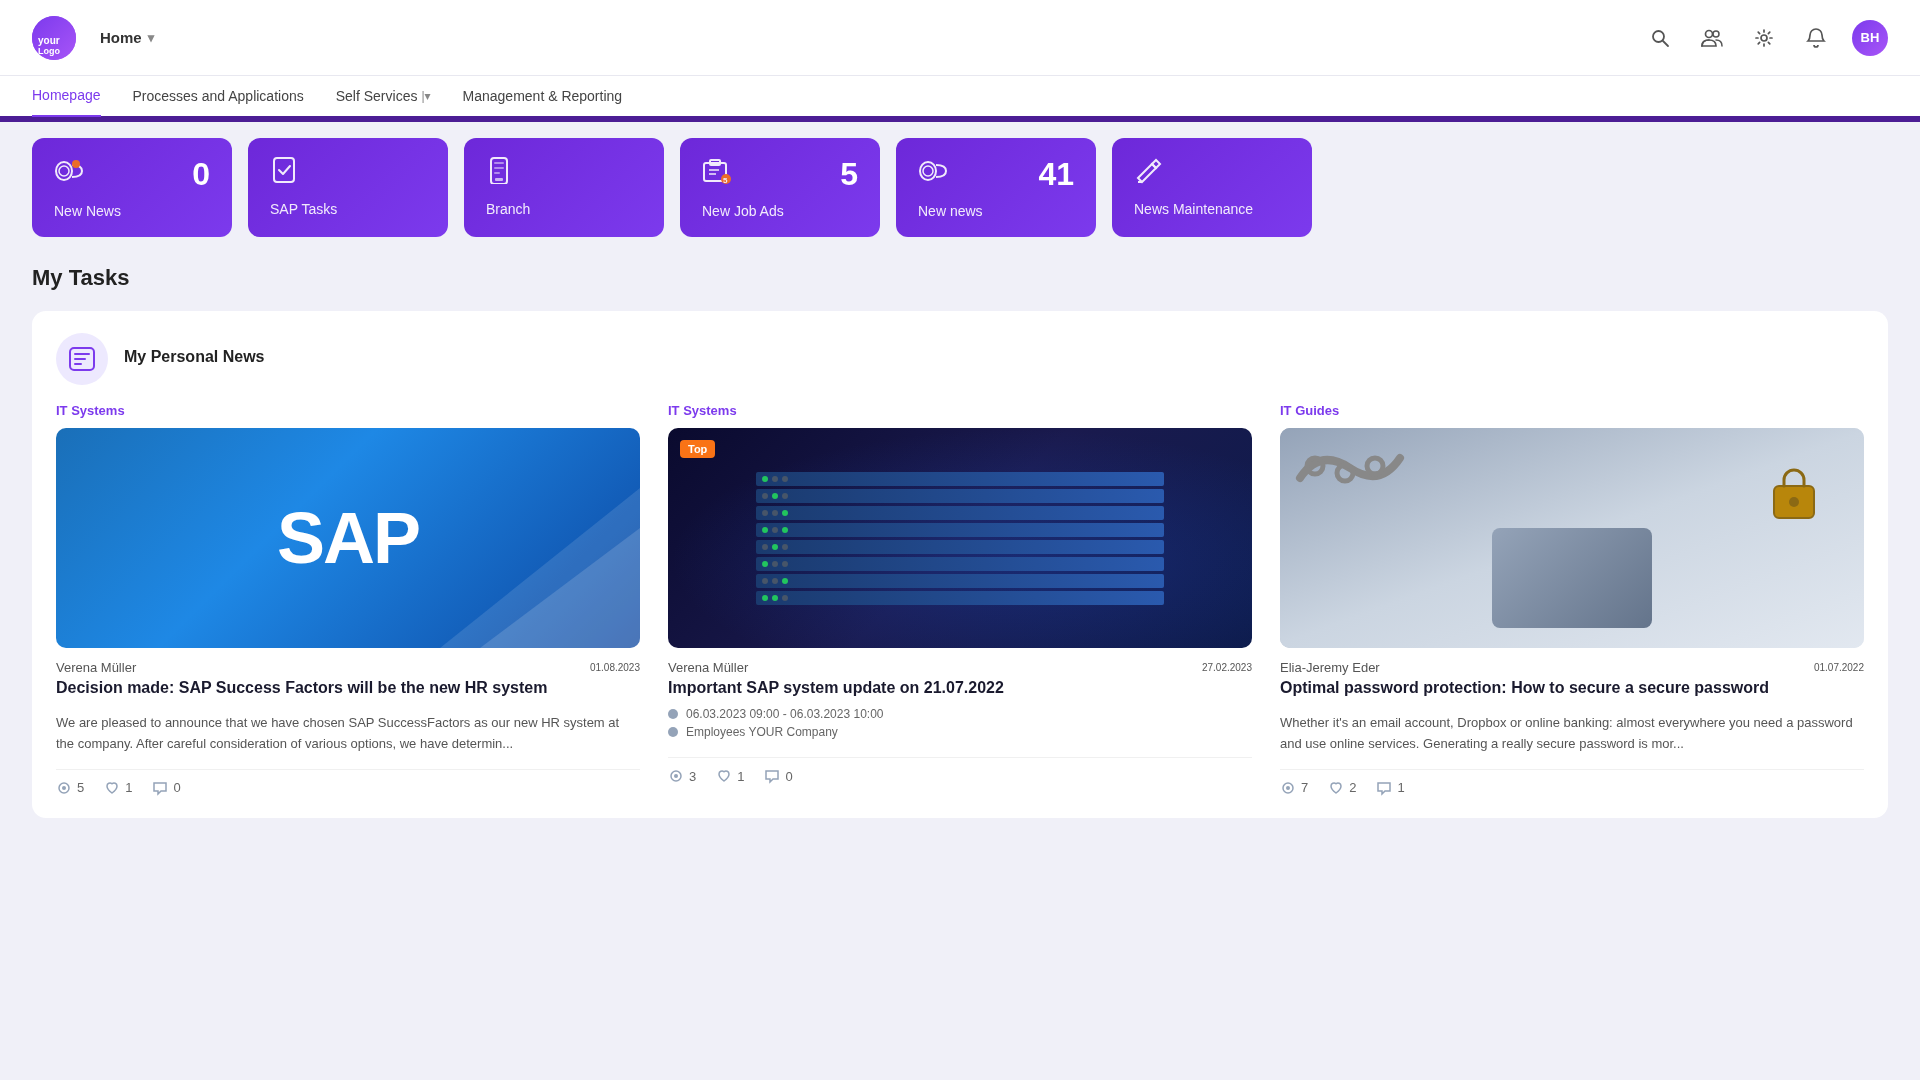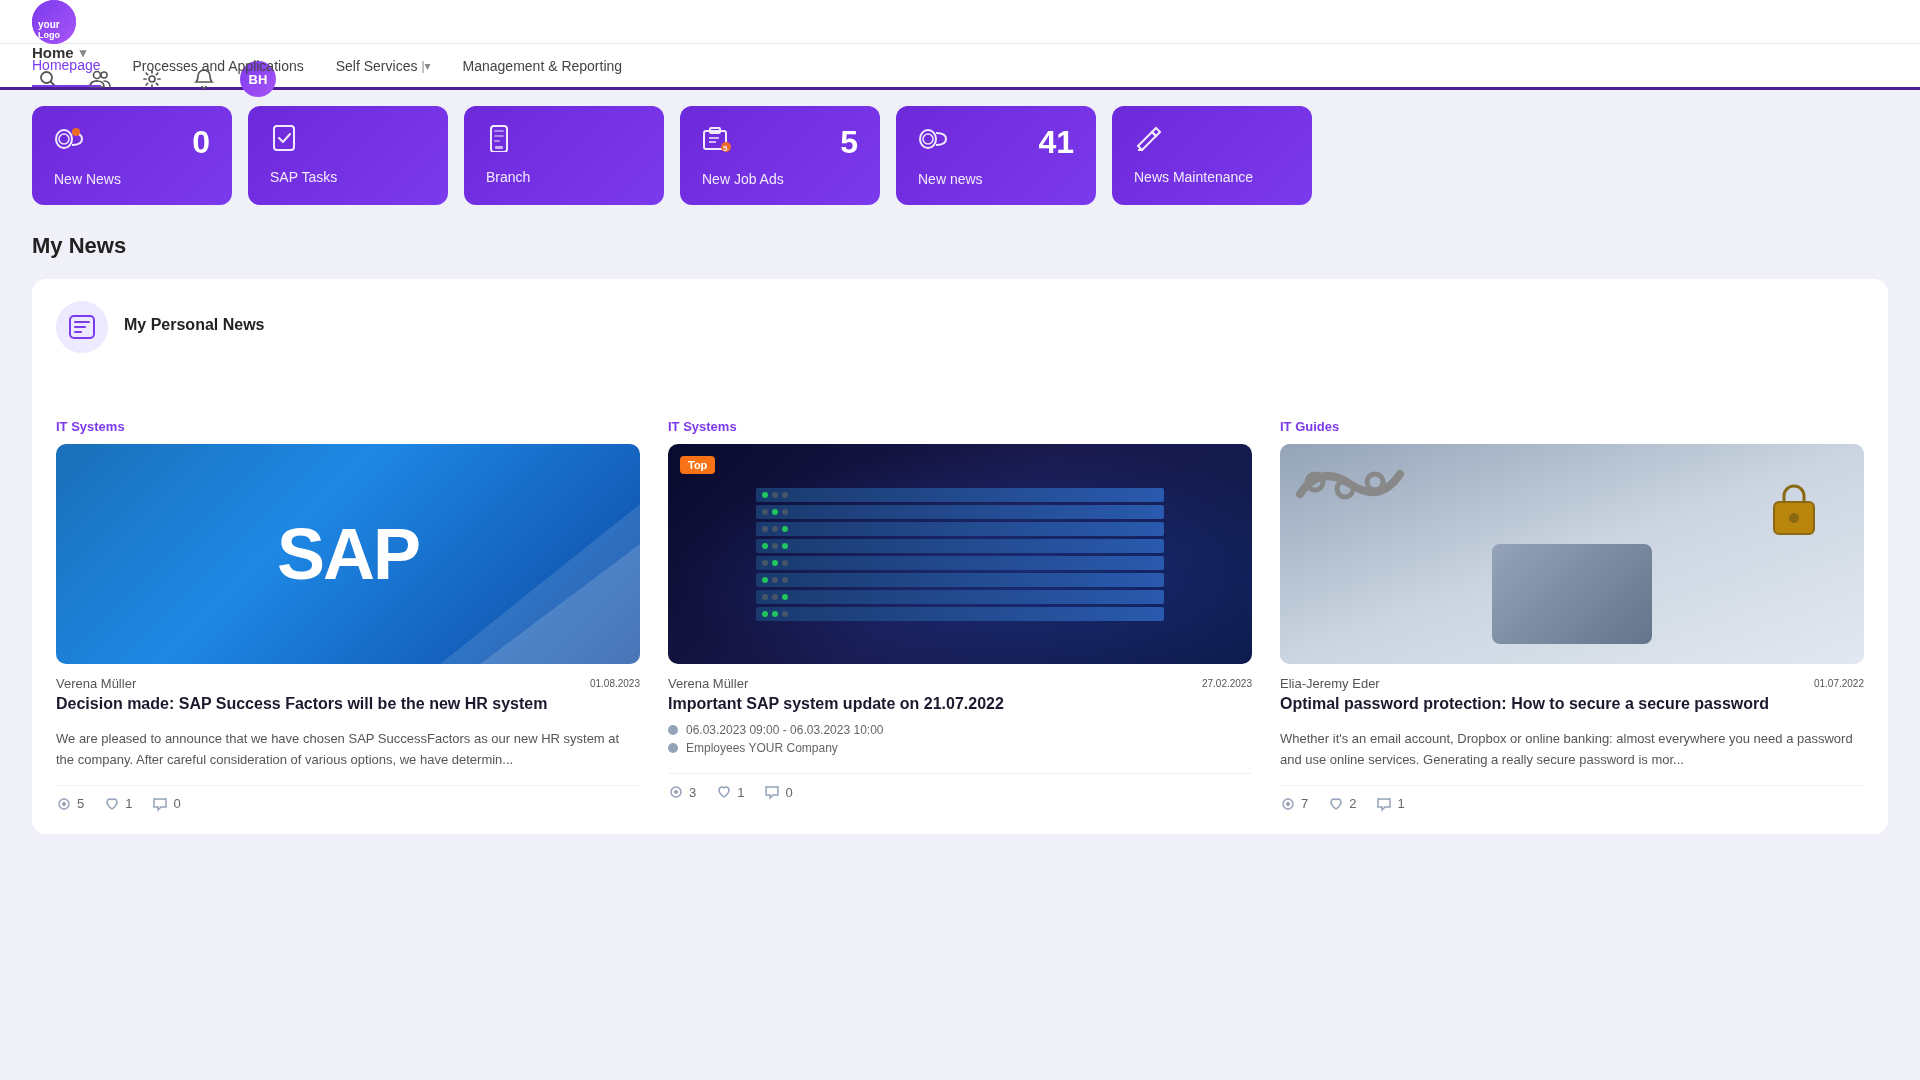--- a/index.html
+++ b/index.html
@@ -2,25 +2,24 @@
 <html><head>
   <meta charset="utf-8">
   <style>
     * { margin: 0; padding: 0; box-sizing: border-box; }
     body { font-family: 'Segoe UI', Arial, sans-serif; background: #f0f0f8; min-height: 1080px; }
 
     
     .header {
       background: white;
       display: flex;
-      align-items: flex-start;
+      align-items: center;
       padding: 0 32px;
-      height: 44px;
+      height: 76px;
       border-bottom: 1px solid #e8e8f0;
-      flex-direction: column;
     }
     .logo {
       display: flex;
       align-items: center;
       gap: 6px;
       margin-right: 24px;
     }
     .logo-circle {
       width: 44px; height: 44px; border-radius: 50%;
       background: linear-gradient(135deg, #7c3aed, #a855f7);
@@ -46,21 +45,21 @@
       color: white; font-weight: bold; font-size: 13px; cursor: pointer;
     }
 
     
     .navbar {
       background: white;
       display: flex;
       align-items: center;
       padding: 0 32px;
       height: 46px;
-      border-bottom: 3px solid #4c1d95;
+      border-bottom: 6px solid #4c1d95;
       gap: 32px;
     }
     .nav-item {
       font-size: 14px; font-weight: 500; color: #444; cursor: pointer; padding: 12px 0;
     }
     .nav-item.active { color: #7c3aed; border-bottom: 2px solid #7c3aed; }
     .nav-item-self {
       display: flex; align-items: center; gap: 4px;
       font-size: 14px; font-weight: 500; color: #444; cursor: pointer;
     }
@@ -118,21 +117,21 @@
 
     
     .news-grid {
       display: grid;
       grid-template-columns: 1fr 1fr 1fr;
       gap: 28px;
       margin-top: 16px;
     }
     .news-card { display: flex; flex-direction: column; }
     .news-category {
-      font-size: 13px; font-weight: 600; color: #7c3aed; margin-bottom: 10px; margin-top: 48px;
+      font-size: 13px; font-weight: 600; color: #7c3aed; margin-bottom: 10px;
     }
     .news-image-wrapper {
       position: relative; border-radius: 10px; overflow: hidden;
       height: 220px; margin-bottom: 12px; background: #ddd;
     }
     
     .sap-bg {
       background: linear-gradient(135deg, #1a6fb8 0%, #1e88e5 40%, #0d47a1 100%);
       position: relative; overflow: hidden;
     }
@@ -354,21 +353,21 @@
         </svg>
       </div>
       <div class="stat-number"></div>
     </div>
     <div class="stat-label">News Maintenance</div>
   </div>
 
 </div>
 
 <div class="my-news-section">
-  <div class="section-title">My News</div>
+  <div class="section-title">My Tasks</div>
 
   <div class="personal-news-box">
     <div class="personal-news-header">
       <div class="personal-news-icon">
         <svg width="28" height="26" viewBox="0 0 28 26" fill="none">
           <rect x="2" y="2" width="24" height="22" rx="4" stroke="#7c3aed" stroke-width="2"></rect>
           <rect x="6" y="7" width="16" height="2" rx="1" fill="#7c3aed"></rect>
           <rect x="6" y="12" width="12" height="2" rx="1" fill="#7c3aed"></rect>
           <rect x="6" y="17" width="8" height="2" rx="1" fill="#7c3aed"></rect>
         </svg>

